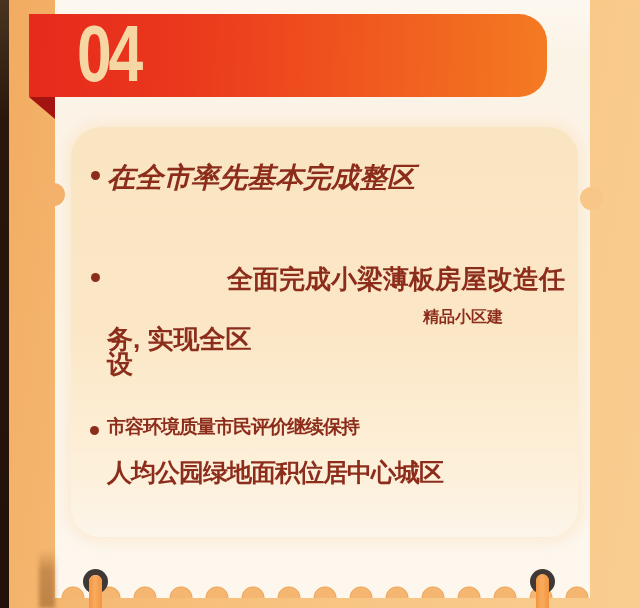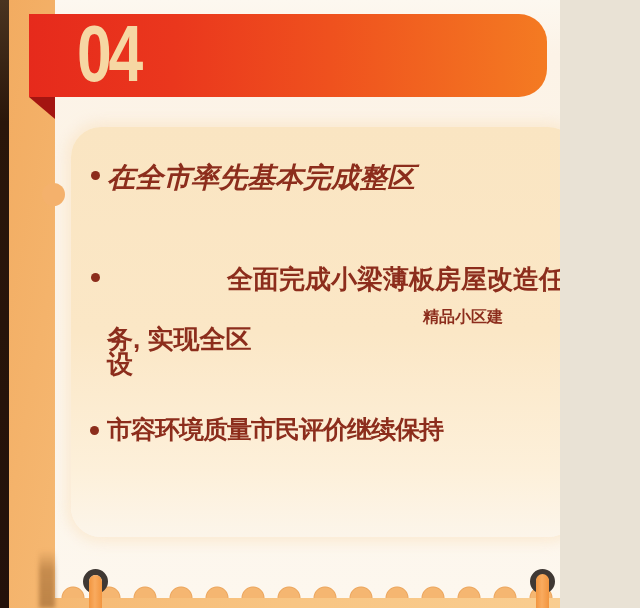--- a/index.html
+++ b/index.html
@@ -1,17 +1,17 @@
 <!DOCTYPE html>
 <html><head>
 <meta charset="utf-8">
 <style>
   html,body{margin:0;padding:0;background:#e9e2d5;}
   .stage{
-    position:relative;width:560px;height:608px;overflow:hidden;
+    position:relative;width:640px;height:608px;overflow:hidden;
     font-family:"Liberation Sans","DejaVu Sans",sans-serif;
     background:linear-gradient(100deg,#f2ab60 0%,#f6bb76 30%,#f8c583 60%,#f9cd90 100%);
   }
   
   .side-strip{position:absolute;left:0;top:0;width:9px;height:608px;z-index:6;
     background:linear-gradient(180deg,#4a3420 0%,#2a160a 20%,#23110a 100%);}
   
   .card{position:absolute;left:55px;top:0;width:535px;height:598px;z-index:1;
     background:linear-gradient(180deg,#fdf8f0 0%,#fcf3e7 9%,#fcf5ea 60%,#fdf7ee 100%);}
   
@@ -39,21 +39,21 @@
   .fold{position:absolute;left:29px;top:97px;width:26px;height:22px;z-index:4;
     background:#a41511;clip-path:polygon(0 0,100% 0,100% 100%);}
   
   .line{position:absolute;z-index:4;font-weight:700;line-height:1;color:#8c2d1c;white-space:nowrap;}
   .t1{left:107px;top:164px;font-size:28px;font-style:italic;}
   .t2{left:107px;top:207px;font-size:28px;}
   .t3{left:227px;top:266px;font-size:26px;}
   .t4{left:107px;top:326px;font-size:26px;}
   .t5{left:423px;top:309px;font-size:16px;}
   .t6{left:107px;top:351px;font-size:26px;}
-  .t7{left:107px;top:417px;font-size:25px;letter-spacing:-1px;}
+  .t7{left:107px;top:417px;font-size:19px;letter-spacing:-1px;}
   .t8{left:107px;top:460px;font-size:25px;letter-spacing:-1px;}
   .dot{position:absolute;width:9px;height:9px;border-radius:50%;background:#8c2d1c;z-index:4;}
   .dot-1{left:91px;top:171px;}
   .dot-2{left:91px;top:273px;}
   .dot-3{left:90px;top:426px;}
   
   .ring{position:absolute;width:25px;height:25px;box-sizing:border-box;z-index:2;
     border:6px solid #3f3834;border-radius:50%;}
   .ring-left{left:83px;top:569px;}
   .ring-right{left:530px;top:569px;}
@@ -90,20 +90,21 @@
   <span class="line t1">在全市率先基本完成整区</span>
 
   <div class="dot dot-2"></div>
   <span class="line t3">全面完成小梁薄板房屋改造任</span>
   <span class="line t4">务, 实现全区</span>
   <span class="line t5">精品小区建</span>
   <span class="line t6">设</span>
 
   <div class="dot dot-3"></div>
   <span class="line t7">市容环境质量市民评价继续保持</span>
+  <span class="line t8">人均公园绿地面积位居中心城区</span>
 
   <div class="ring ring-left"></div>
   <div class="strap strap-left"></div>
   <div class="ring ring-right"></div>
   <div class="strap strap-right"></div>
 
   <div class="side-strip"></div>
 </div>
 
 </body></html>

